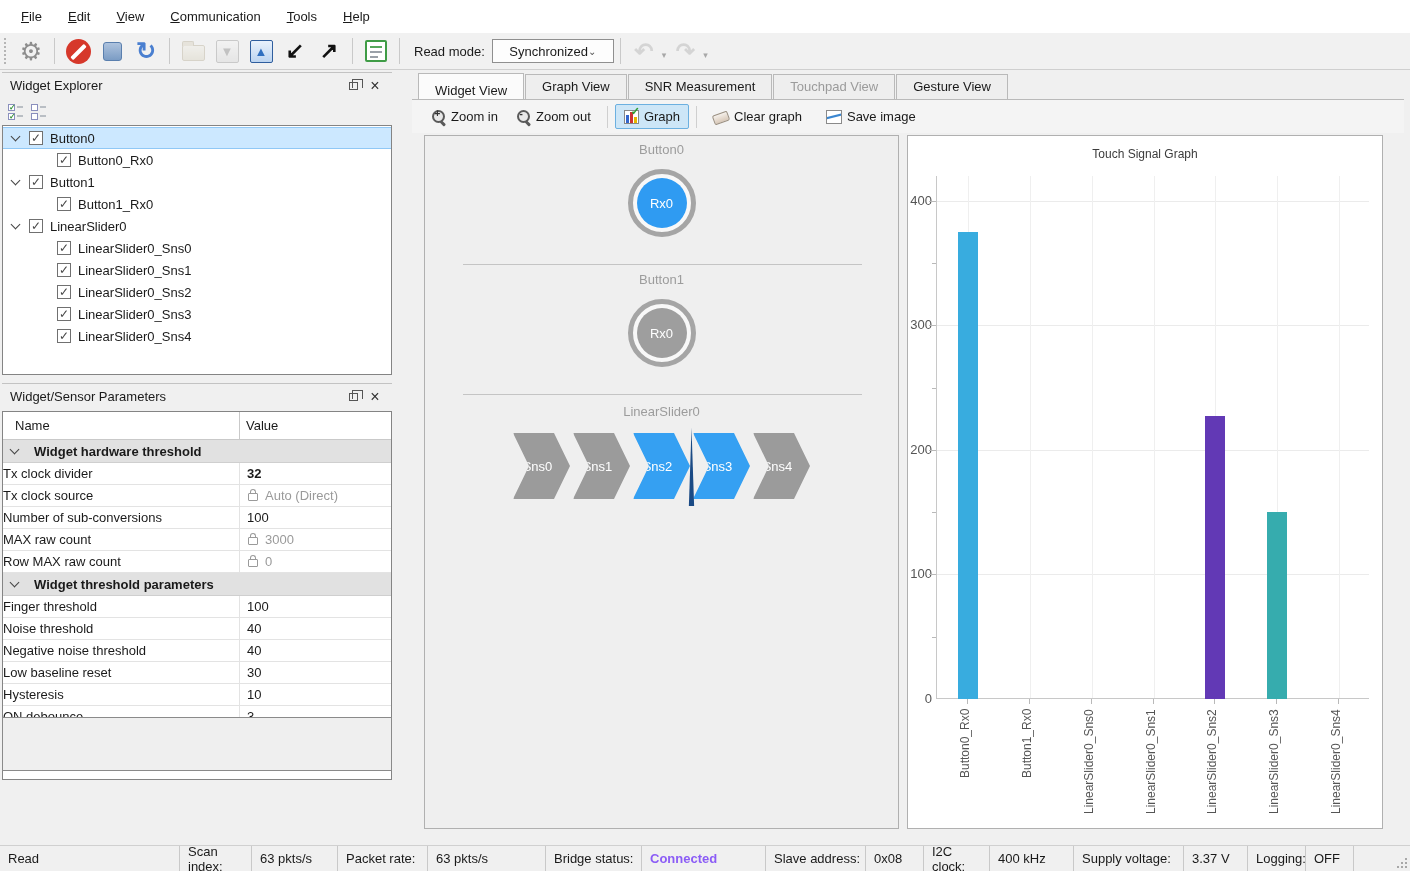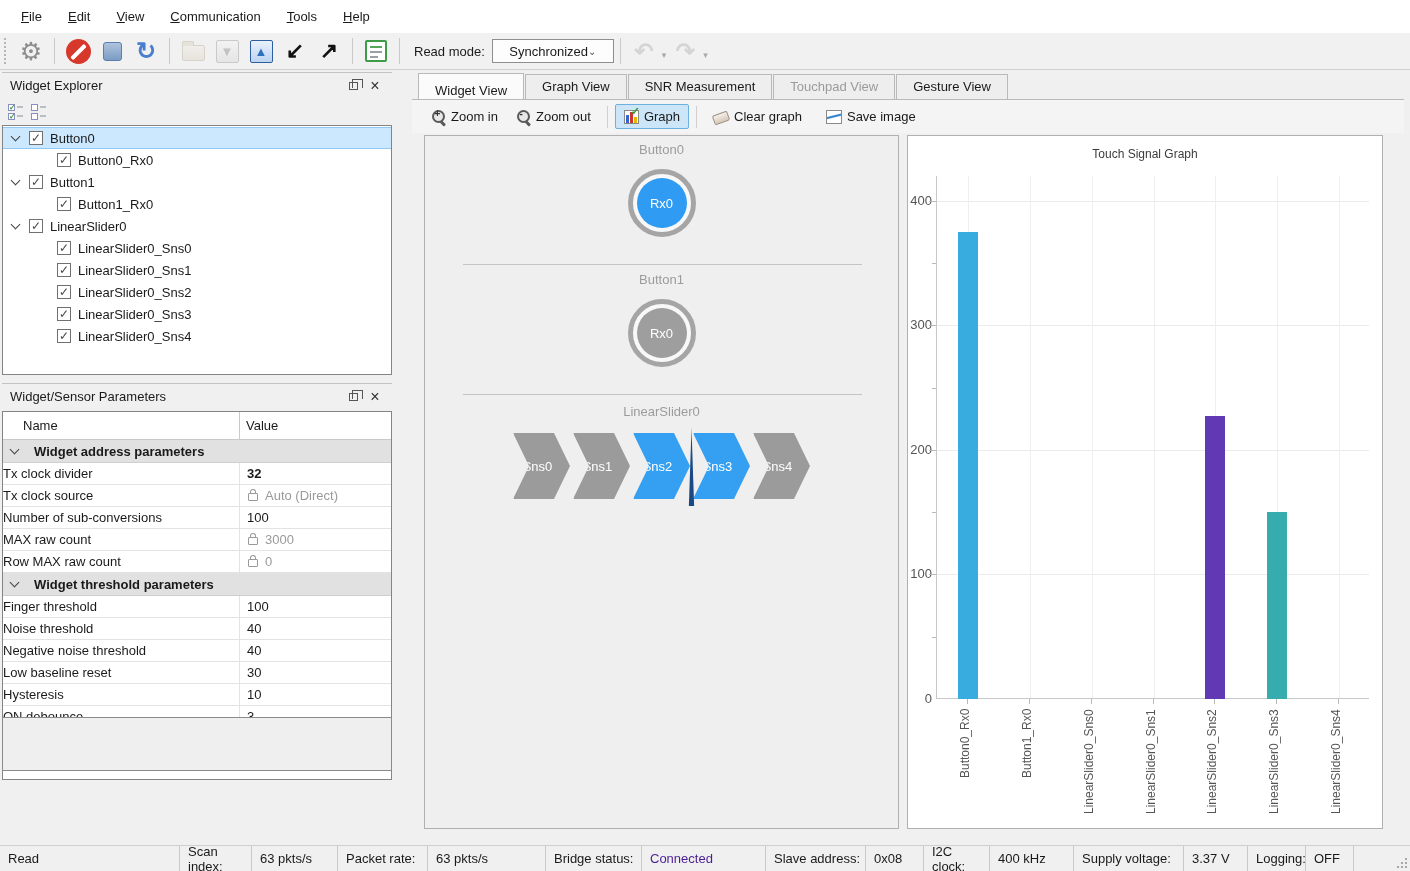--- a/index.html
+++ b/index.html
@@ -70,21 +70,21 @@
   .chev { width:7px; height:7px; border-right:1.5px solid #444; border-bottom:1.5px solid #444;
     transform:rotate(45deg); margin:-3px 10px 0 3px; flex:none; }
   .chev.collapsed { transform:rotate(-45deg); margin:0 10px 0 3px; border-color:#8a8a8a; }
   .chev-space { width:22px; flex:none; }
   .chk { width:14px; height:14px; border:1px solid #707070; background:#fff; flex:none;
     margin-right:7px; font-size:12px; line-height:12px; text-align:center; color:#4a4a4a; }
   
   #ptable { position:absolute; left:0; top:28px; width:390px; height:369px; background:#fff;
     border:1px solid #848484; }
   #phead { height:28px; display:flex; align-items:center; border-bottom:1px solid #c9c9c9; }
-  #phead .c1 { width:237px; padding-left:20px; border-right:1px solid #c9c9c9; height:100%; display:flex; align-items:center; }
+  #phead .c1 { width:237px; padding-left:12px; border-right:1px solid #c9c9c9; height:100%; display:flex; align-items:center; }
   #phead .c2 { flex:1; padding-left:6px; }
   .group-row { height:23px; background:#e1e1e1; display:flex; align-items:center; font-weight:bold;
     border-bottom:1px solid #cfcfcf; }
   .param-row { height:22px; display:flex; align-items:stretch; border-bottom:1px solid #e3e3e3; }
   .param-row .nm { width:237px; border-right:1px solid #e3e3e3; display:flex; align-items:center; }
   .param-row .vl { flex:1; padding-left:7px; display:flex; align-items:center; }
   .vl.bold { font-weight:bold; }
   .vl.locked { color:#9a9a9a; }
   .lock { width:10px; height:8px; border:1px solid #9a9a9a; border-radius:1px; position:relative;
     display:inline-block; margin:3px 7px 0 1px; flex:none; }
@@ -320,21 +320,21 @@
         </span>
     </div>
     <div id="ptable">
       <div id="phead">
         <span class="c1">Name</span>
         <span class="c2">Value</span>
       </div>
       <div id="prows">
           <div class="group-row">
             <span class="chev" style="margin-left: 8px;"></span>
-            <span style="margin-left: 6px;">Widget address parameters</span>
+            <span style="margin-left: 6px;">Widget hardware threshold</span>
           </div>
           <div class="param-row">
             <span class="nm">Tx clock divider</span>
             <span class="vl bold">32</span>
           </div>
           <div class="param-row">
             <span class="nm">Tx clock source</span>
             <span class="vl locked"><span class="lock"></span>Auto (Direct)</span>
           </div>
           <div class="param-row">
@@ -496,21 +496,21 @@
     </div>
   </div>
 
   <div id="statusbar">
       <div class="st-cell" style="width: 180px;">Read</div>
       <div class="st-cell" style="width: 72px;">Scan index:</div>
       <div class="st-cell" style="width: 86px;">63 pkts/s</div>
       <div class="st-cell" style="width: 90px;">Packet rate:</div>
       <div class="st-cell" style="width: 118px;">63 pkts/s</div>
       <div class="st-cell" style="width: 96px;">Bridge status:</div>
-      <div class="st-cell" style="width: 124px; color: #4c1d95;">Connected</div>
+      <div class="st-cell" style="width: 124px; color: #8b5cf6; font-weight: bold;">Connected</div>
       <div class="st-cell" style="width: 100px;">Slave address:</div>
       <div class="st-cell" style="width: 58px;">0x08</div>
       <div class="st-cell" style="width: 66px;">I2C clock:</div>
       <div class="st-cell" style="width: 84px;">400 kHz</div>
       <div class="st-cell" style="width: 110px;">Supply voltage:</div>
       <div class="st-cell" style="width: 64px;">3.37 V</div>
       <div class="st-cell" style="width: 58px;">Logging:</div>
       <div class="st-cell" style="width: 48px;">OFF</div>
       <div class="st-cell st-grip"></div>
     </div>

